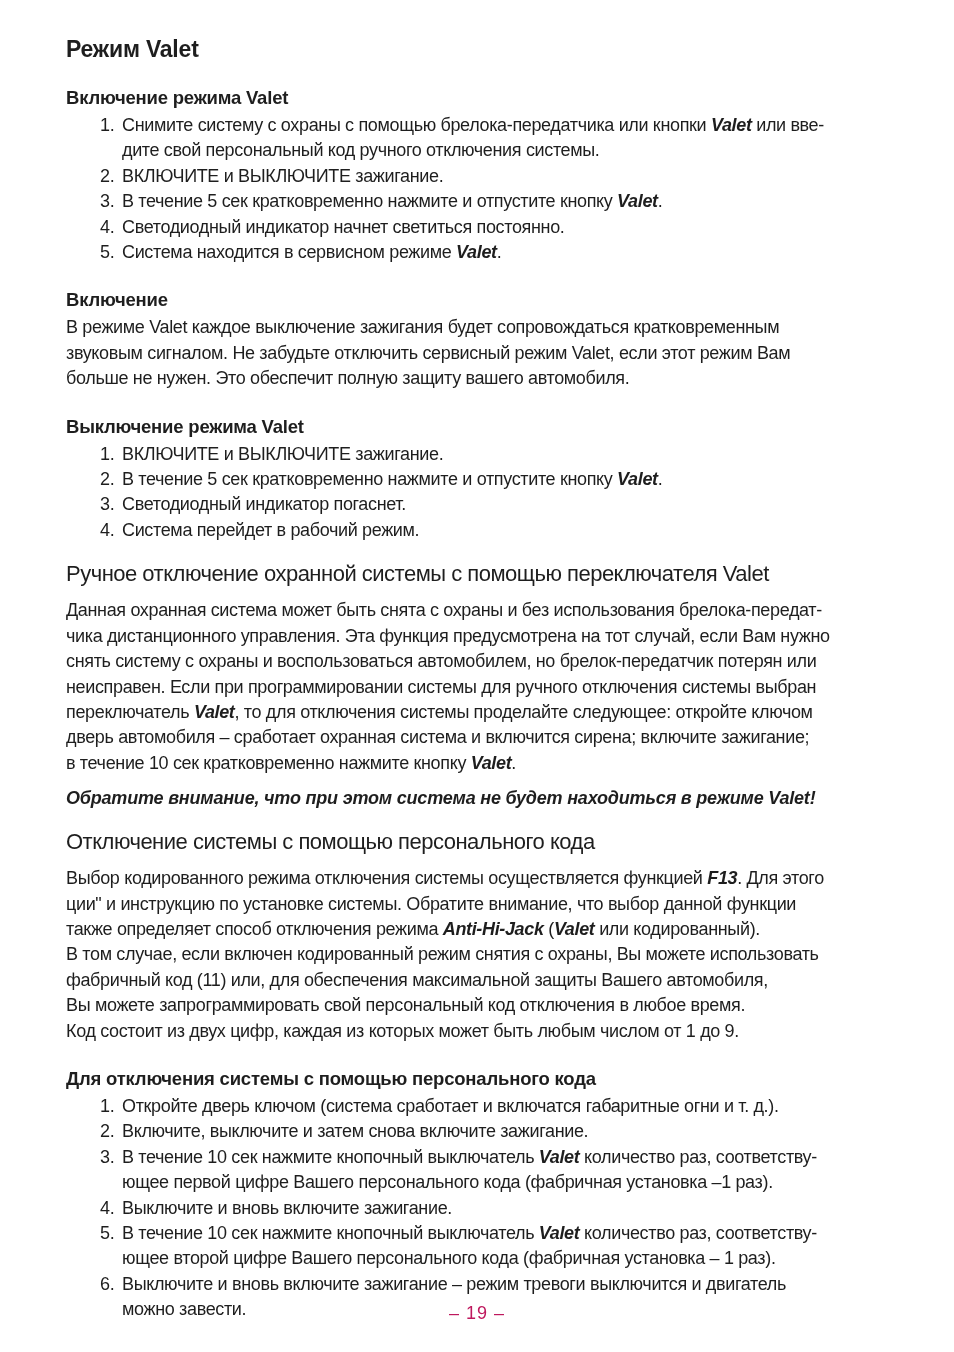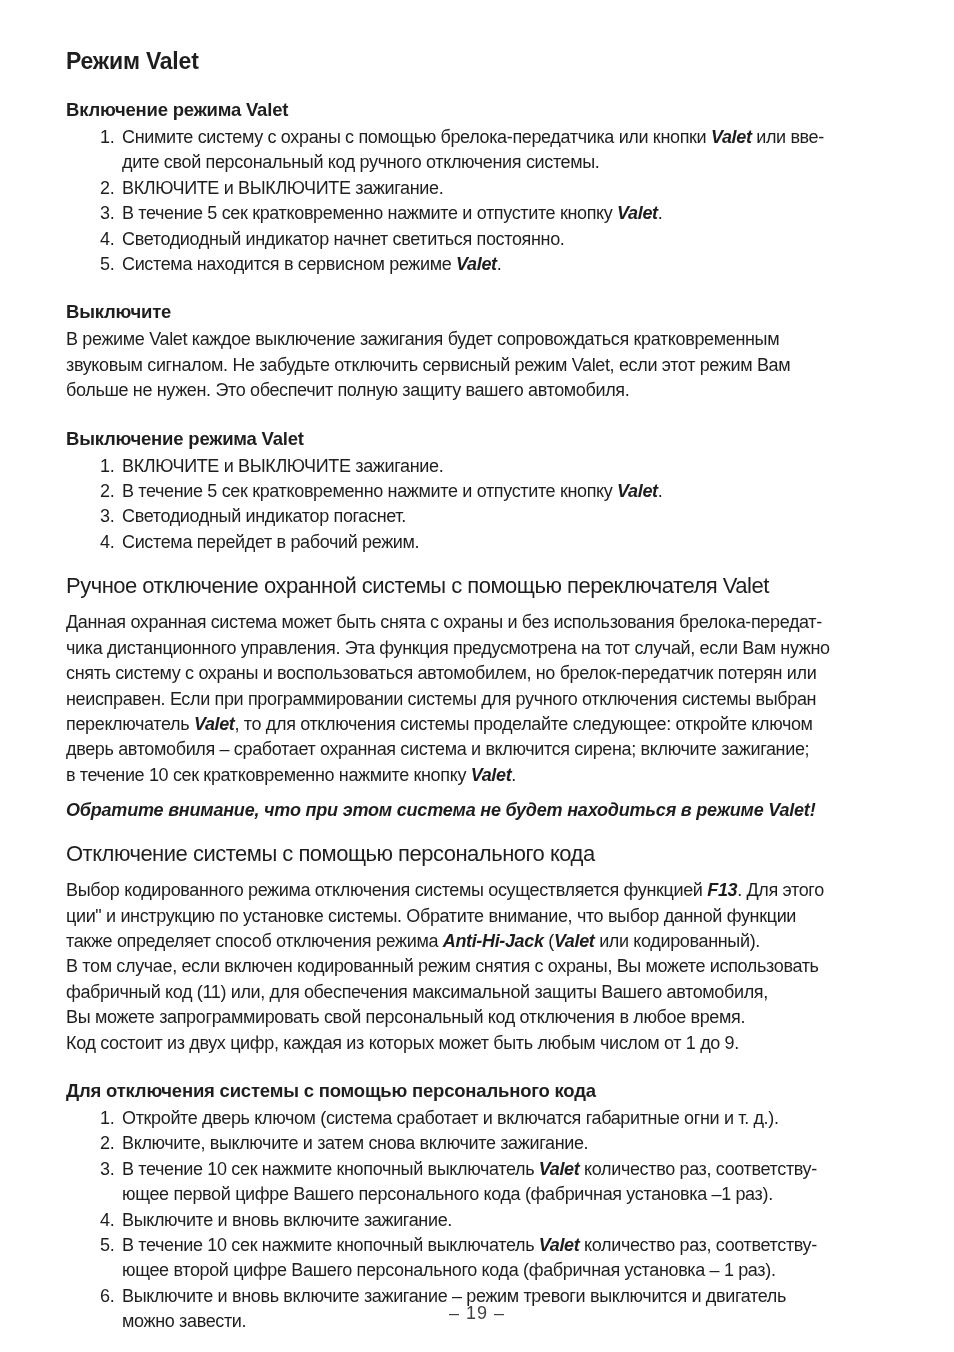--- a/index.html
+++ b/index.html
@@ -4,21 +4,21 @@
 <style>
   html,body{margin:0;padding:0;}
   body{
     width:954px;height:1352px;overflow:hidden;
     background:#ffffff;color:#1e1e1e;
     font-family:"Liberation Sans","DejaVu Sans",sans-serif;
   }
   .page{
     position:relative;box-sizing:border-box;
     width:954px;height:1352px;
-    padding:48px 66px 0 66px;overflow:hidden;
+    padding:36px 66px 0 66px;overflow:hidden;
   }
   .h-top{
     font-size:23px;font-weight:700;letter-spacing:-0.2px;
     margin:0 0 9px 0;line-height:27px;
   }
   .section{
     font-size:22px;font-weight:400;letter-spacing:-0.5px;
     margin:18px 0 11px 0;line-height:26px;
   }
   .subhead{
@@ -37,21 +37,21 @@
   .itext{flex:1;min-width:0;}
   .warning{
     margin:10px 0 0 0;
     font-size:18px;line-height:25px;letter-spacing:-0.2px;
   }
   .warning .b{font-weight:700;}
   .b{font-weight:700;font-style:italic;}
   .i{font-style:italic;}
   .pagenum{
     position:absolute;left:0;right:0;bottom:28px;
-    text-align:center;font-size:18px;letter-spacing:1px;color:#404040;
+    text-align:center;font-size:18px;letter-spacing:1px;color:#be185d;
   }
 </style>
 </head>
 <body>
 
 <div class="page">
 
   <h1 class="h-top">Режим Valet</h1>
 
   <h3 class="subhead">Включение режима Valet</h3>
@@ -82,21 +82,21 @@
         </div>
     </div>
     <div class="oitem">
       <span class="num">5.</span>
       <div class="itext">
           <div class="line"><span>Система находится в сервисном режиме </span><span class="b">Valet</span><span>.</span></div>
         </div>
     </div>
   </div>
 
-  <h3 class="subhead">Выключите</h3>
+  <h3 class="subhead">Включение</h3>
   <div class="para">
       <div class="line"><span>В режиме Valet каждое выключение зажигания будет сопровождаться кратковременным</span></div>
       <div class="line"><span>звуковым сигналом. Не забудьте отключить сервисный режим Valet, если этот режим Вам</span></div>
       <div class="line"><span>больше не нужен. Это обеспечит полную защиту вашего автомобиля.</span></div>
     </div>
 
   <h3 class="subhead">Выключение режима Valet</h3>
   <div class="olist">
     <div class="oitem">
       <span class="num">1.</span>

